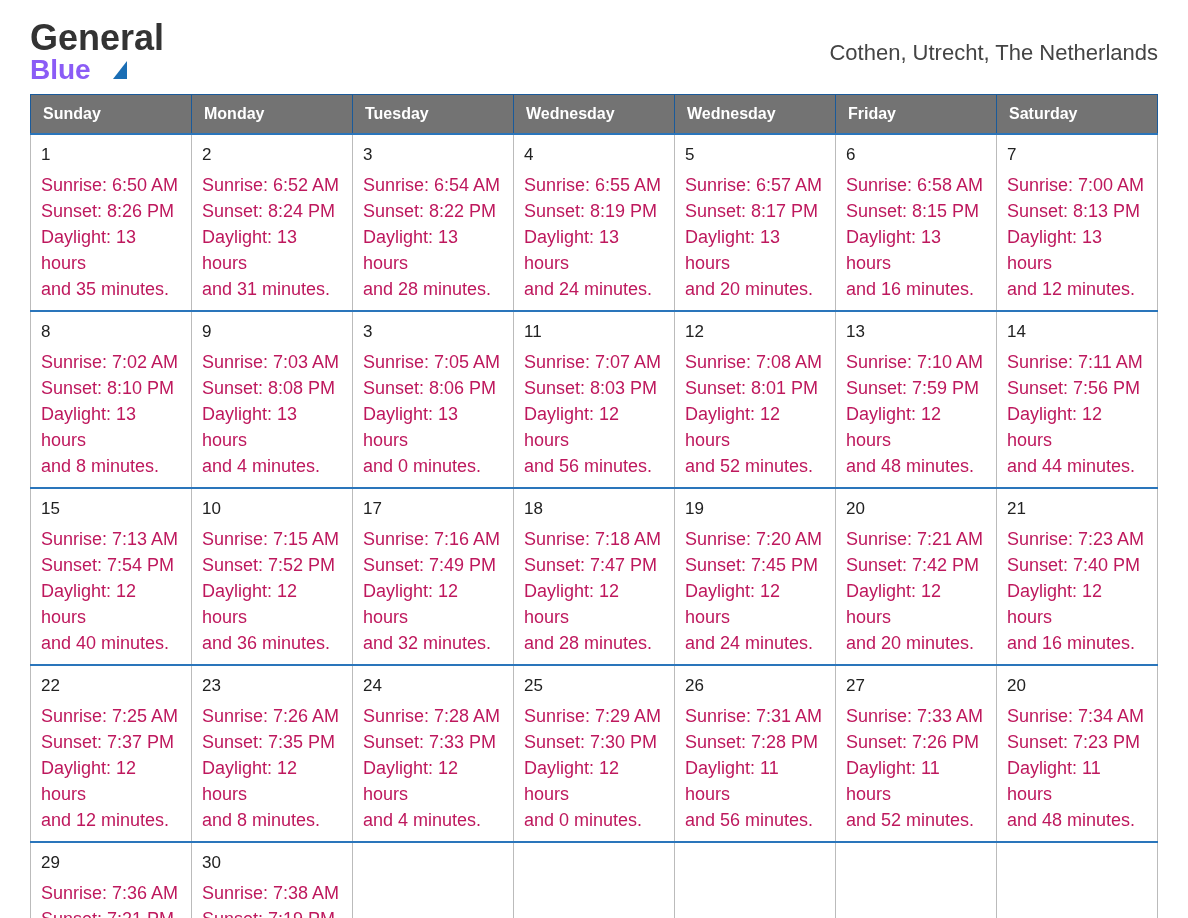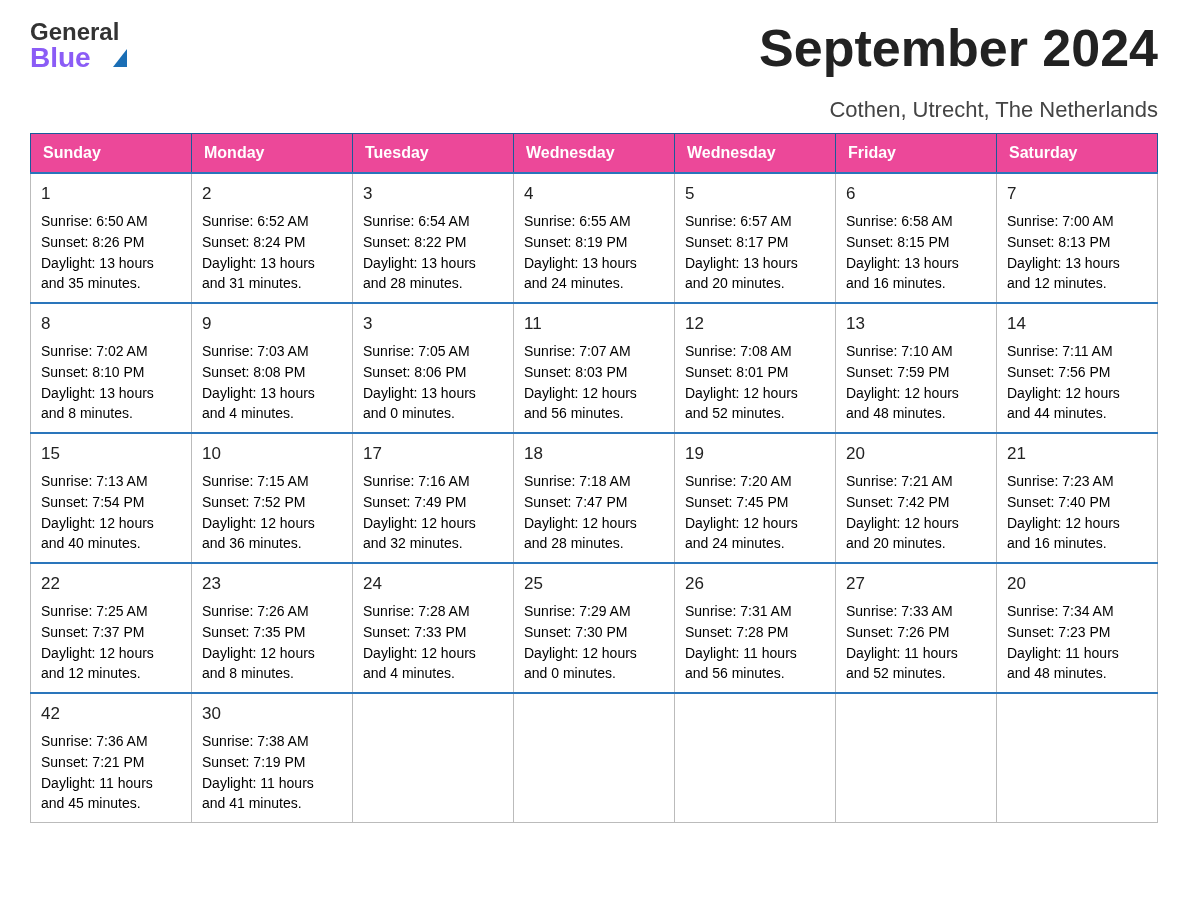--- a/index.html
+++ b/index.html
@@ -16,21 +16,21 @@
       justify-content: space-between;
       align-items: flex-start;
       margin-bottom: 10px;
     }
     .logo {
       display: flex;
       flex-direction: column;
       align-items: flex-start;
     }
     .logo-general {
-      font-size: 24px;
+      font-size: 36px;
       font-weight: bold;
       color: #333;
       line-height: 1;
     }
     .logo-blue {
       font-size: 28px;
       font-weight: bold;
       color: #8b5cf6;
       line-height: 1;
       display: flex;
@@ -58,21 +58,21 @@
       font-size: 22px;
       color: #444;
       margin-top: 20px;
     }
     .calendar-table {
       width: 100%;
       border-collapse: collapse;
       border: 1px solid #999;
     }
     .calendar-table th {
-      background-color: #ec4899;
+      background-color: #737373;
       color: #fff;
       font-size: 16px;
       font-weight: bold;
       padding: 10px 12px;
       text-align: left;
       border: 1px solid #1a5a9a;
     }
     .calendar-table td {
       vertical-align: top;
       padding: 8px 10px;
@@ -85,41 +85,40 @@
       border-top: 2px solid #2a75bb;
     }
     .day-number {
       font-size: 17px;
       font-weight: normal;
       color: #222;
       display: block;
       margin-bottom: 4px;
     }
     .day-info {
-      color: #000000;
-      font-size: 14px;
+      color: #be185d;
+      font-size: 18px;
       text-align: right;
     }
     .empty-cell {
       background: #fff;
     }
   </style>
 </head>
 <body>
 
 <div class="header-area">
   <div class="logo">
     <span class="logo-general">General</span>
     <span class="logo-blue">
       <span>Blue</span>
       <span class="logo-triangle"></span>
     </span>
   </div>
   <div class="title-area">
-    <div class="month-title">September 2024</div>
     <div class="location">Cothen, Utrecht, The Netherlands</div>
   </div>
 </div>
 
 <table class="calendar-table">
   <thead>
     <tr class="header-row">
     <th>Sunday</th>
         <th>Monday</th>
         <th>Tuesday</th>
@@ -188,21 +187,21 @@
         <td><span class="day-number">25</span>
 <span class="day-info">Sunrise: 7:29 AM<br>Sunset: 7:30 PM<br>Daylight: 12 hours<br>and 0 minutes.</span></td>
         <td><span class="day-number">26</span>
 <span class="day-info">Sunrise: 7:31 AM<br>Sunset: 7:28 PM<br>Daylight: 11 hours<br>and 56 minutes.</span></td>
         <td><span class="day-number">27</span>
 <span class="day-info">Sunrise: 7:33 AM<br>Sunset: 7:26 PM<br>Daylight: 11 hours<br>and 52 minutes.</span></td>
         <td><span class="day-number">20</span>
 <span class="day-info">Sunrise: 7:34 AM<br>Sunset: 7:23 PM<br>Daylight: 11 hours<br>and 48 minutes.</span></td>
       </tr>
       <tr>
-        <td><span class="day-number">42</span>
+        <td><span class="day-number">29</span>
 <span class="day-info">Sunrise: 7:36 AM<br>Sunset: 7:21 PM<br>Daylight: 11 hours<br>and 45 minutes.</span></td>
         <td><span class="day-number">30</span>
 <span class="day-info">Sunrise: 7:38 AM<br>Sunset: 7:19 PM<br>Daylight: 11 hours<br>and 41 minutes.</span></td>
         <td class="empty-cell"></td>
         <td class="empty-cell"></td>
         <td class="empty-cell"></td>
         <td class="empty-cell"></td>
         <td class="empty-cell"></td>
       </tr>
     </tbody>

